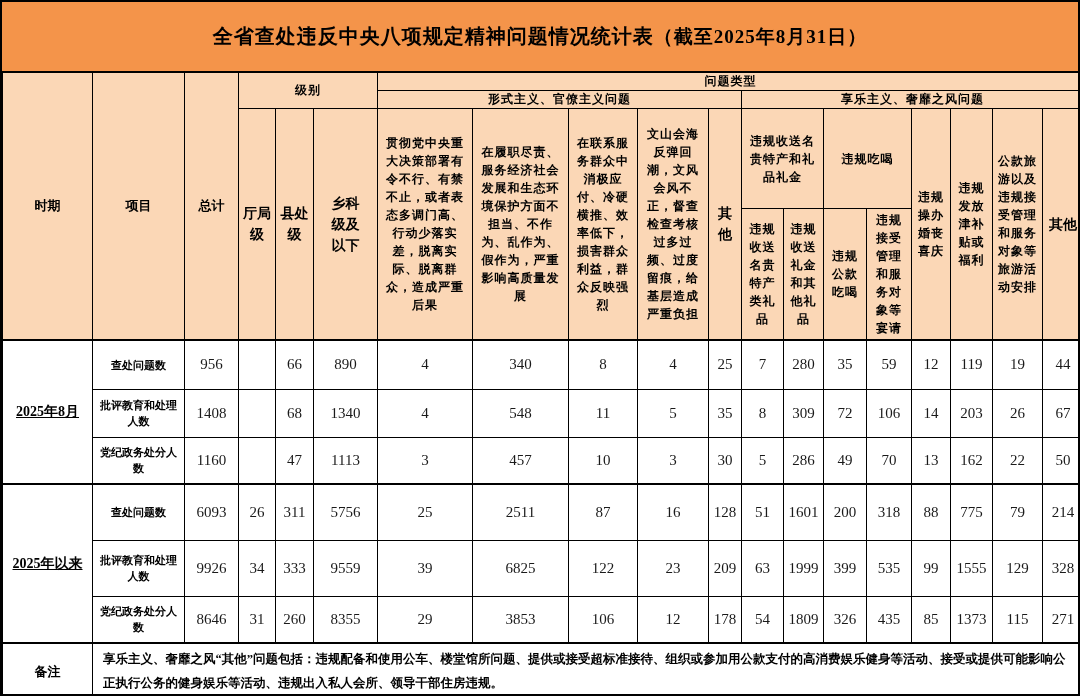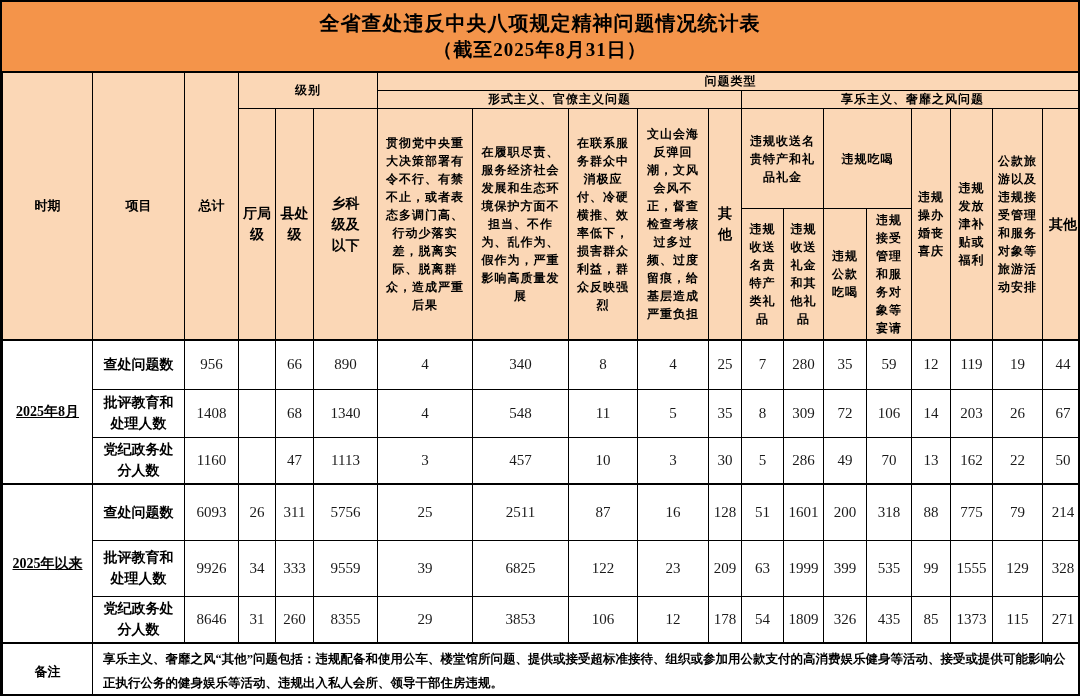--- a/index.html
+++ b/index.html
@@ -1,21 +1,21 @@
 <!DOCTYPE html>
 <html><head>
 <meta charset="utf-8">
 <style>
   * { box-sizing: border-box; }
   html,body { margin:0; padding:0; background:#ffffff; }
   body { font-family:"Liberation Serif","DejaVu Serif",serif; color:#000; }
   .sheet { width:1080px; height:696px; border:2px solid #000; background:#fff; overflow:hidden; }
   .title-band {
     height:70px; background:#F4944A; border-bottom:1px solid #000;
-    display:flex; flex-direction:column; align-items:center; justify-content:center;
+    display:flex; flex-direction:row; align-items:center; justify-content:center;
   }
   .title-line { font-weight:bold; font-size:20px; line-height:1.35; letter-spacing:1px; }
   .title-line.sub { font-size:19px; }
 
   table { width:100%; border-collapse:collapse; table-layout:fixed; }
   th, td { border:1px solid #000; padding:0; text-align:center; vertical-align:middle; overflow:hidden; }
   thead th { background:#FBD7B6; font-weight:bold; }
 
   .hA { height:18px; } .hB { height:18px; } .hC { height:100px; } .hD { height:122px; }
   .r1 { height:49px; } .r2 { height:48px; } .r3 { height:47px; }
@@ -23,21 +23,21 @@
   .rr { height:55px; }
 
   .lbl  { font-size:13px; }
   .grp  { font-size:12px; letter-spacing:1px; }
   .lvl  { font-size:14px; padding:0 4px; word-break:break-all; line-height:1.5; }
   .lvl3 { padding:0 16px; }
   .desc { font-size:12px; font-weight:bold; padding:2px 3px; word-break:break-all;
           line-height:1.5; letter-spacing:1px; }
   .num  { font-size:15px; color:#1a1a1a; }
   .period-cell { font-size:14px; font-weight:bold;text-decoration:underline; }
-  .item-cell   { font-size:14px; font-weight:bold; padding:0 4px; word-break:break-all; line-height:1.5; }
+  .item-cell   { font-size:11px; font-weight:bold; padding:0 4px; word-break:break-all; line-height:1.5; }
   .remark-label{ font-size:13px; font-weight:bold; }
   .remark-text { font-size:12.5px; font-weight:bold; text-align:left; padding:4px 10px;
                  line-height:1.9; }
 
   tbody tr.body-start td { border-top:2px solid #000; }
   tbody tr.group-start td { border-top:2px solid #000; }
   tbody tr.remark-row td { border-top:2px solid #000; }
 </style>
 </head>
 <body>

